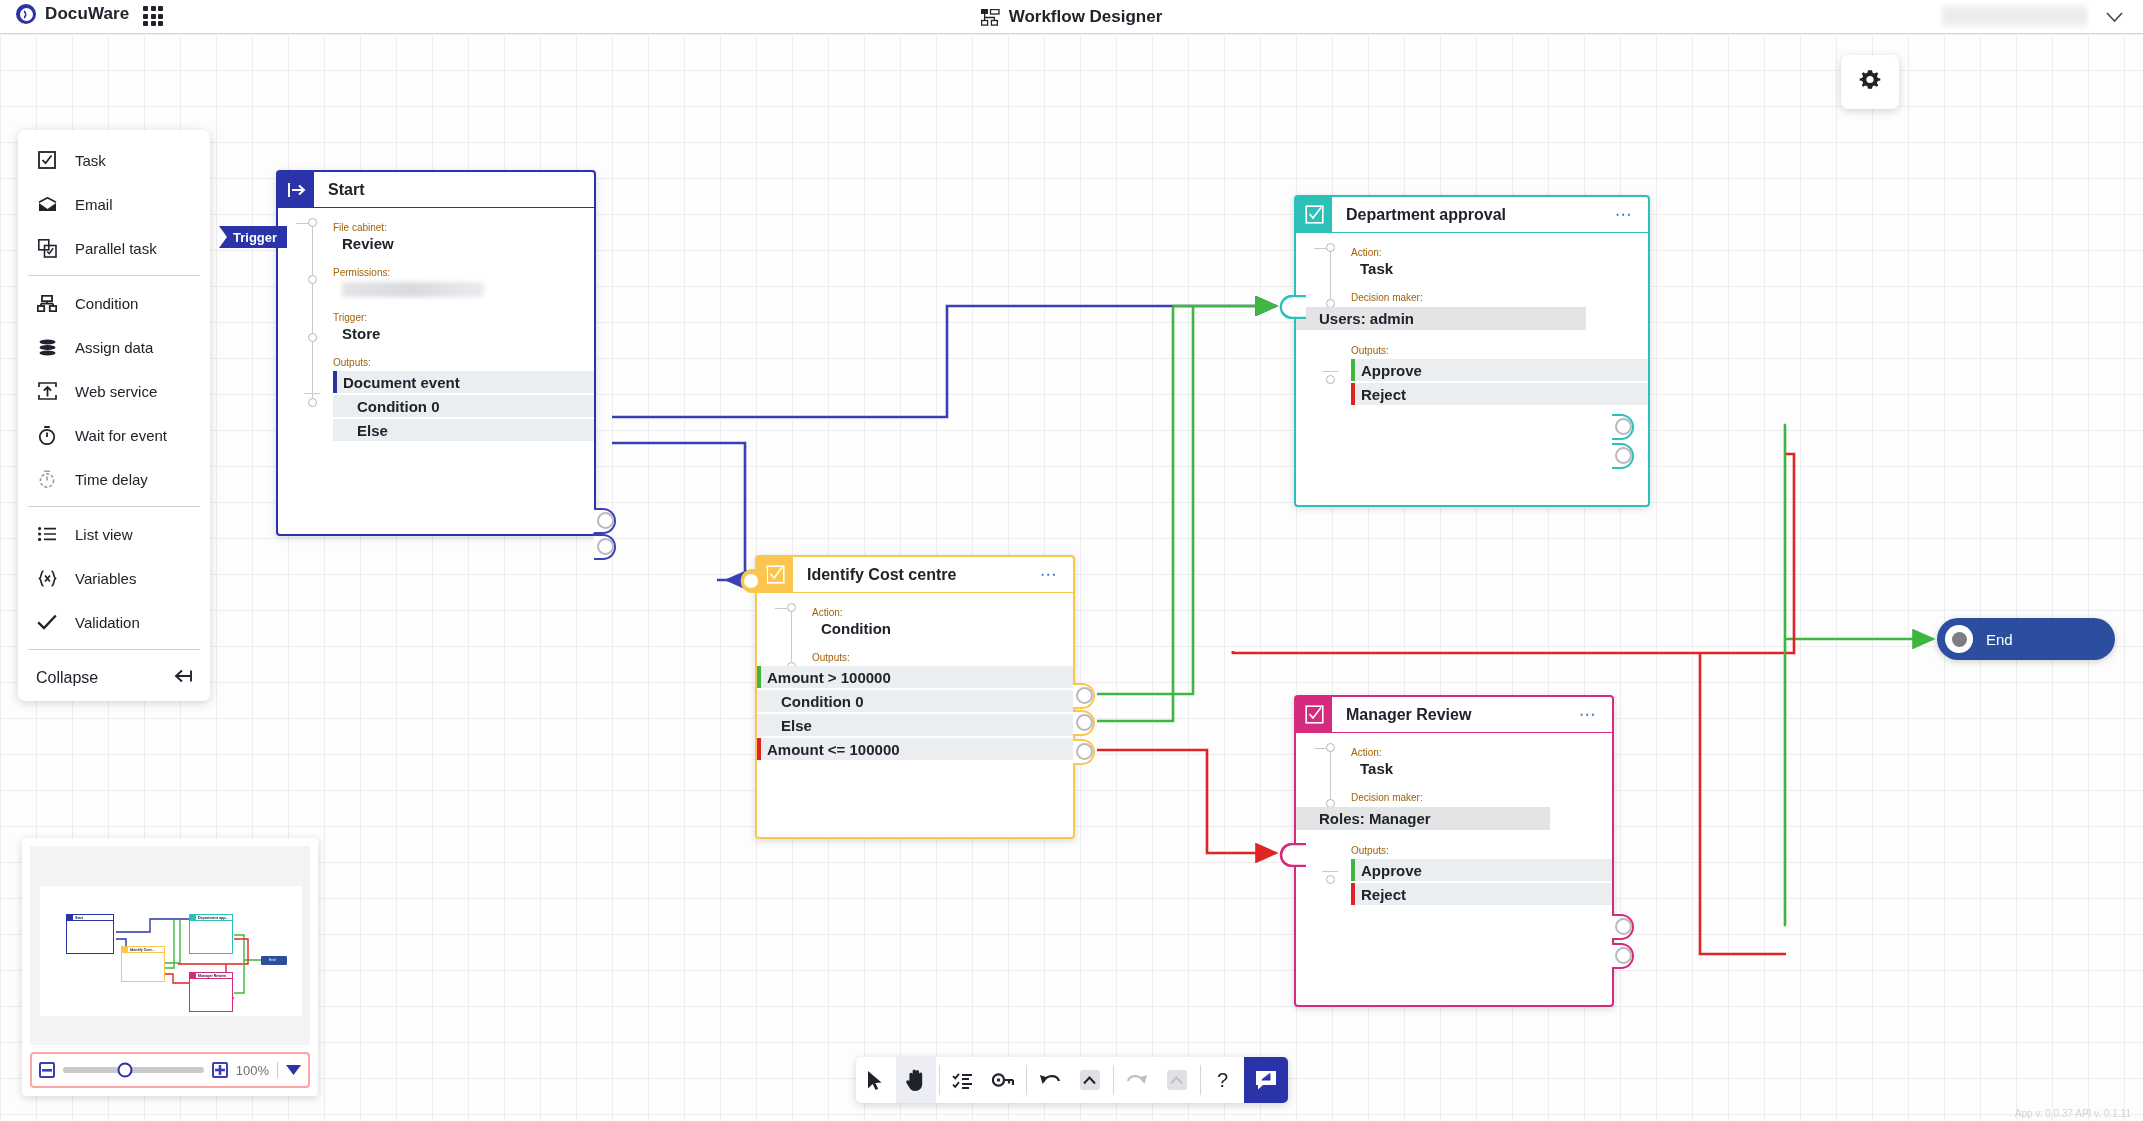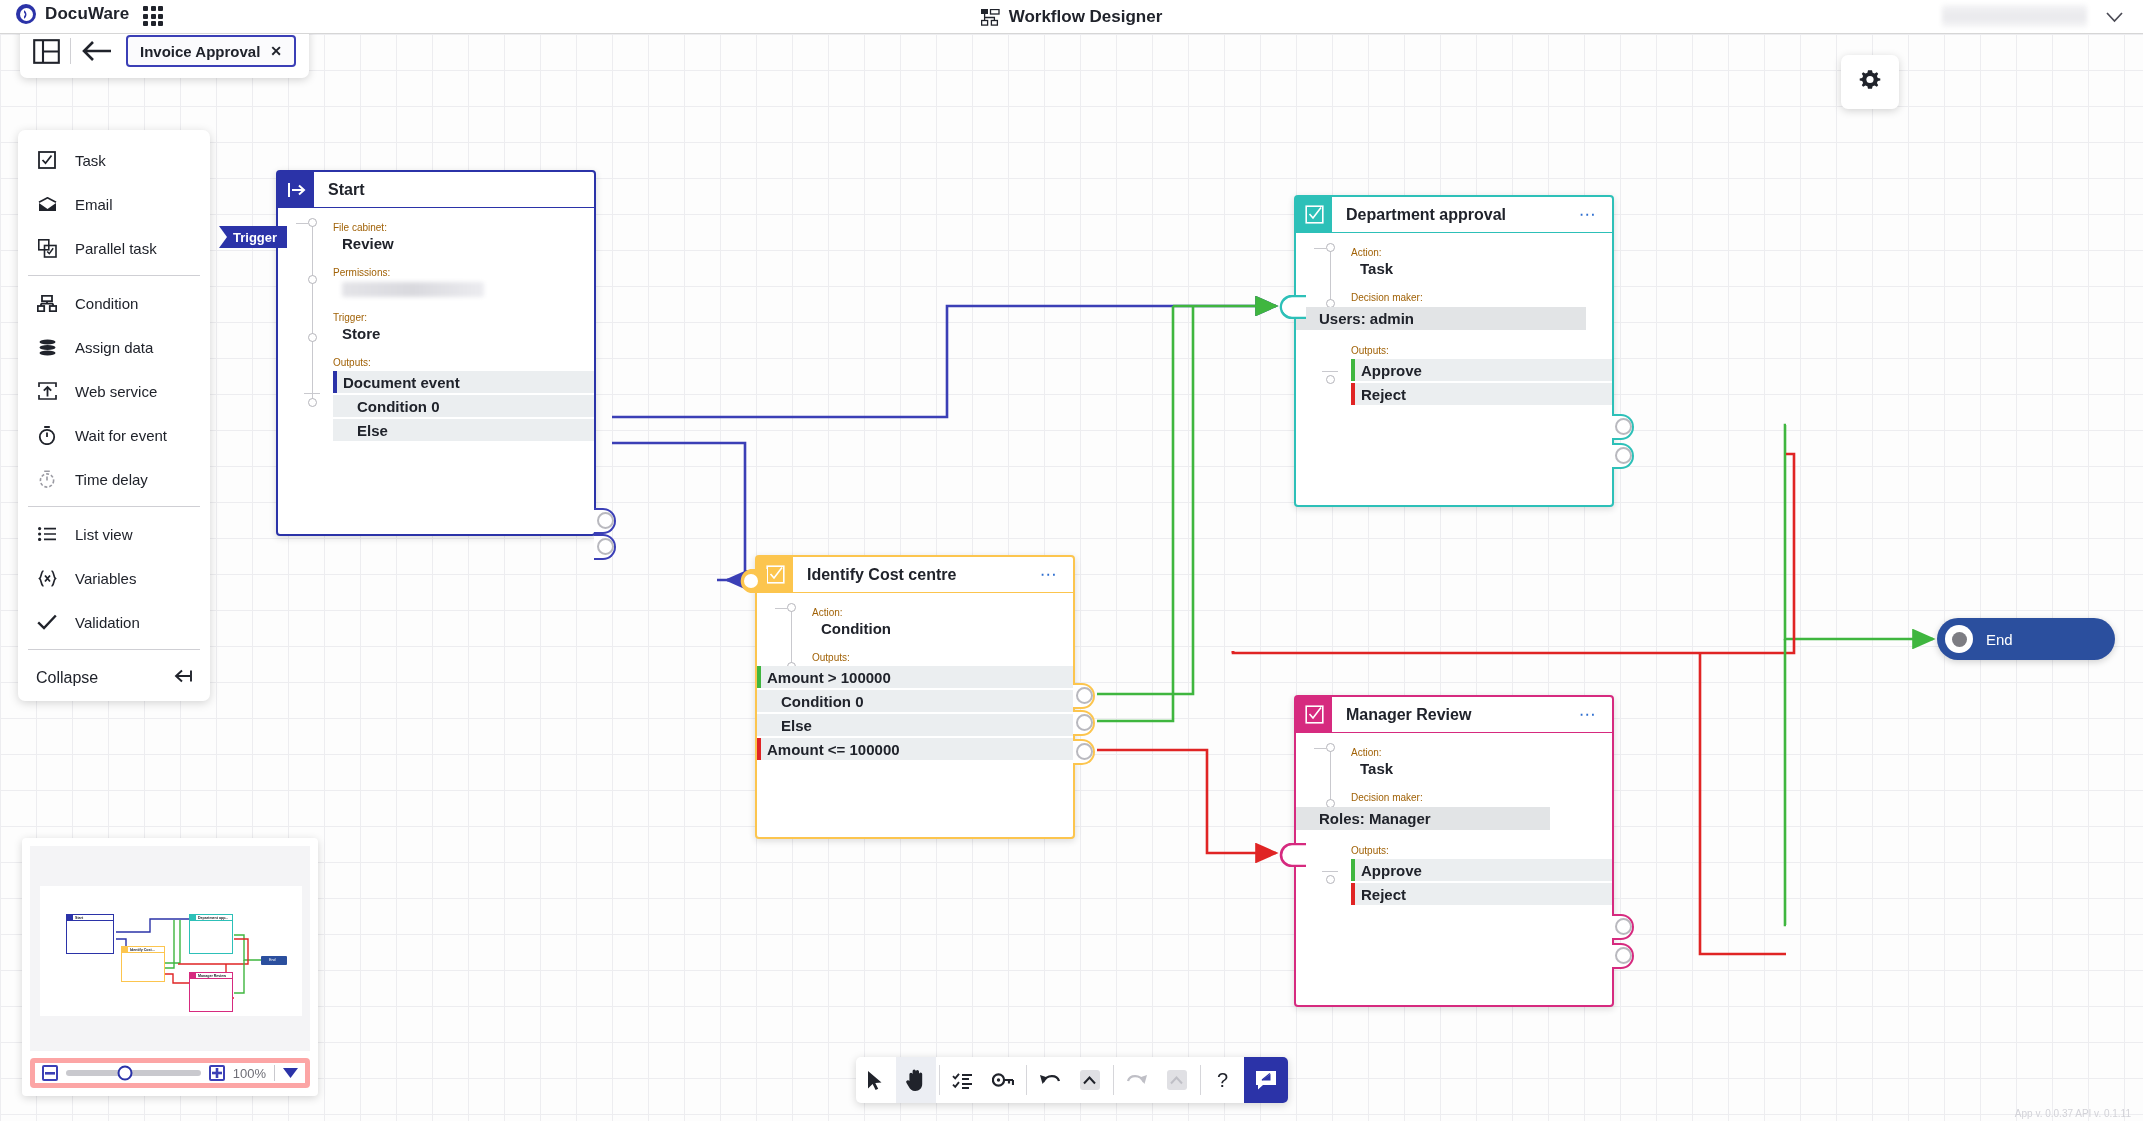--- a/index.html
+++ b/index.html
@@ -138,22 +138,22 @@
     position: absolute; left: 22px; bottom: 25px; width: 296px; height: 258px;
     background: #fff; border-radius: 4px; box-shadow: 0 2px 9px rgba(0,0,0,.16); z-index: 45;
     padding: 8px; display: flex; flex-direction: column; gap: 7px;
   }
   .mm-view { flex: 1; background: #f4f4f6; position: relative; overflow: hidden; }
   .mm-inner { position: absolute; left: 10px; top: 40px; width: 262px; height: 130px; background: #fff; }
   .mm-node { position: absolute; background: #fff; }
   .mm-hd { height: 6px; display: flex; align-items: center; }
   .mm-hd span { font-size: 3.6px; color: #20232b; font-weight: bold; padding-left: 2px; white-space: nowrap; }
   .mm-zoom {
-    height: 30px; border: 5px solid #fca5a5; border-radius: 4px; display: flex; align-items: center;
-    gap: 8px; padding: 4px 7px;
+    height: 30px; border: 2px solid #fca5a5; border-radius: 4px; display: flex; align-items: center;
+    gap: 8px; padding: 16px 7px;
   }
   .sq-btn { width: 16px; height: 16px; border: 2px solid #3b3fb6; border-radius: 2px; display: flex; align-items: center; justify-content: center; cursor: pointer; }
   .zs-track { position: relative; flex: 1; height: 6px; background: #c9c9ce; border-radius: 3px; cursor: pointer; }
   .zs-thumb { position: absolute; left: 44%; top: 50%; transform: translate(-50%,-50%); width: 15px; height: 15px; border-radius: 50%; background: #fff; border: 2px solid #2b33a8; }
   .zs-pct { font-size: 13px; color: #6f6f77; }
   .zs-div { width: 1px; height: 16px; background: #c9c9ce; }
 
   
   .bottombar {
     position: absolute; left: 50%; transform: translateX(-50%); bottom: 18px; height: 46px;
@@ -310,21 +310,21 @@
           </div>
         </div>
       </div>
 
       <div class="port-cap" style="left:316px; top:336px; width:22px; height:26px; border:2.6px solid #3b3fb6; border-left:none; border-radius:0 14px 14px 0; background:#fff;"></div>
       <div class="port-cap" style="left:316px; top:362px; width:22px; height:26px; border:2.6px solid #3b3fb6; border-left:none; border-radius:0 14px 14px 0; background:#fff;"></div>
       <div class="port out" style="left:319px; top:340px;"></div>
       <div class="port out" style="left:319px; top:366px;"></div>
     </div>
 
-    <div class="node" style="left:1294px; top:161px; width:320px; height:312px; border:2px solid #2dc0b8;">
+    <div class="node" style="left:1294px; top:161px; width:356px; height:312px; border:2px solid #2dc0b8;">
       <div class="node-hd" style="border-bottom-color:#2dc0b8;">
         <span class="node-hd-ico" style="background:#2dc0b8;">
           <svg width="19" height="19" viewBox="0 0 19 19">
               <rect x="1.2" y="1.2" width="16.6" height="16.6" fill="none" stroke="#fff" stroke-width="1.6"></rect>
               <path d="M4.5 9 L8 13 L16 2.5" stroke="#fff" stroke-width="1.6" fill="none"></path>
             </svg>
         </span>
         <span class="node-title">Department approval</span>
         <span class="node-dots">⋯</span>
       </div>
@@ -481,38 +481,20 @@
 
     <div class="end-node" style="left:1937px; top:584px; width:178px;">
       <span class="end-bullet">
           <i></i>
         </span>
       <span class="end-lbl">End</span>
     </div>
 
   </div>
 
-  <div class="float-card tool-left">
-    <span class="icon-btn">
-      <svg width="27" height="25" viewBox="0 0 27 25">
-          <rect x="1.2" y="1.2" width="24.6" height="22.6" fill="none" stroke="#20232b" stroke-width="2.1"></rect>
-          <path d="M10 1.2 V23.8 M10 12.5 H25.8" stroke="#20232b" stroke-width="2.1"></path>
-        </svg>
-    </span>
-    <span class="tl-sep"></span>
-    <span class="icon-btn">
-      <svg width="31" height="22" viewBox="0 0 31 22">
-          <path d="M30 11 H3 M12 2 L3 11 L12 20" stroke="#20232b" stroke-width="2.6" fill="none"></path>
-        </svg>
-    </span>
-    <span class="wf-chip">
-      <span>Invoice Approval</span>
-      <span style="font-size:14px;">✕</span>
-    </span>
-  </div>
 
   <div class="palette">
     <div class="pal-item">
       <span class="pal-ico">
         <svg width="18" height="18" viewBox="0 0 18 18">
             <rect x="1" y="1" width="16" height="16" fill="none" stroke="#20232b" stroke-width="1.8"></rect>
             <path d="M4.5 9 L7.5 12.2 L13.5 4.5" stroke="#20232b" stroke-width="1.8" fill="none"></path>
           </svg>
       </span>
       <span class="pal-lbl">Task</span>

